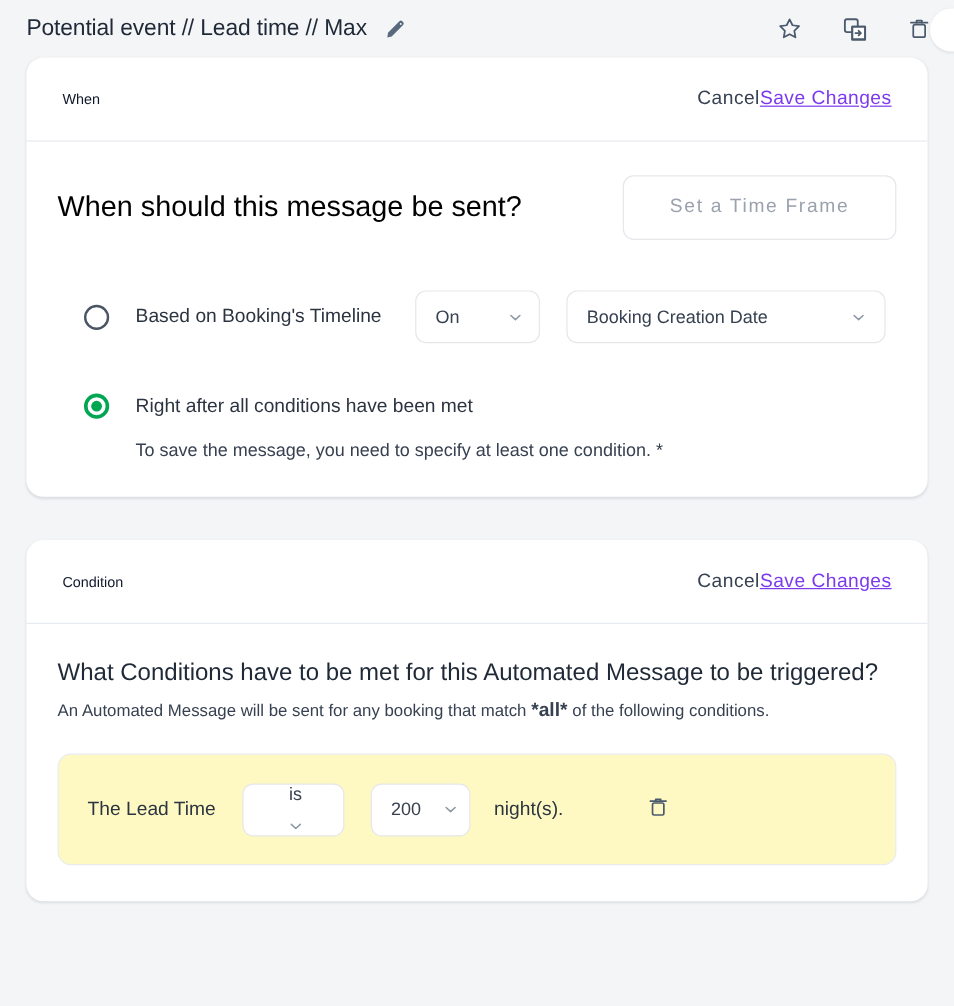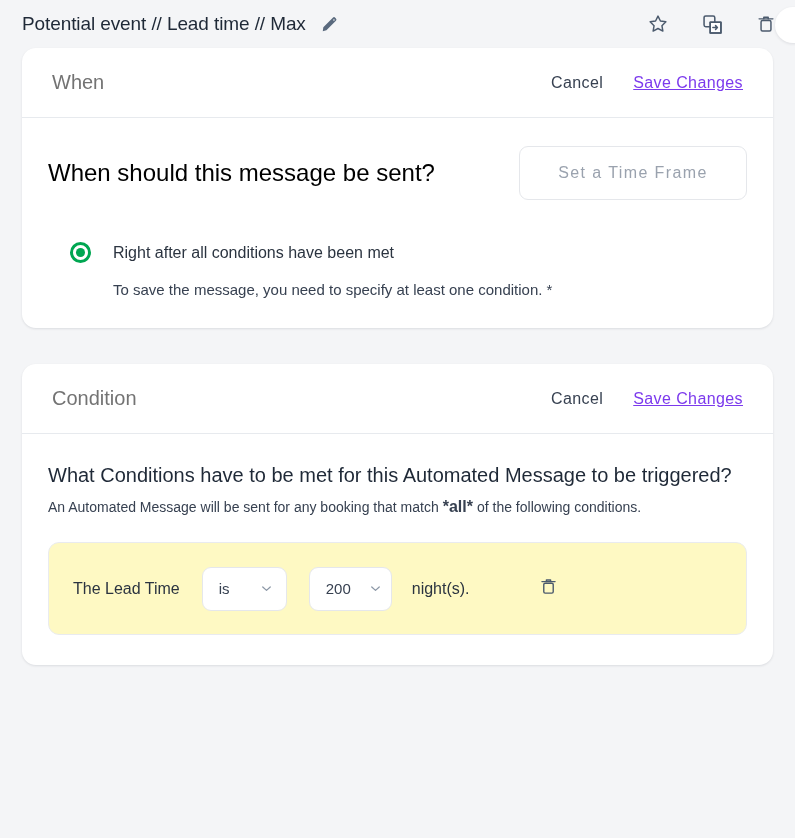--- a/index.html
+++ b/index.html
@@ -77,29 +77,28 @@
   }
 
   .card-head {
     height: 70px;
     display: flex;
     align-items: center;
     padding: 0 30px;
     border-bottom: 1px solid #e7eaee;
   }
   .card-head-title {
-    font-size: 20px;
-    color: #737373;
+    font-size: 12px;
+    color: #0f172a;
   }
   .card-head-spacer { flex: 1; }
   .link-cancel {
     font-size: 16px;
     color: #374151;
     cursor: pointer;
-    margin-right: 30px;
     letter-spacing: 0.4px;
   }
   .link-save {
     font-size: 16px;
     color: #7c3aed;
     cursor: pointer;
     letter-spacing: 0.4px;
     text-decoration: underline;
   }
 
@@ -228,21 +227,21 @@
     height: 93px;
     display: flex;
     align-items: center;
     padding: 0 24px;
   }
   .cond-text {
     font-size: 16px;
     color: #2b3440;
     white-space: nowrap;
   }
-  .sel-is { width: 85px; margin-left: 22px; }
+  .sel-is { width: 85px; margin-left: 22px; flex-direction: column; }
   .sel-op { width: 155px; margin-left: 22px; }
   .sel-num { width: 83px; margin-left: 22px; padding-right: 8px; }
   .unit { font-size: 16px; color: #2b3440; margin-left: 20px; }
   .trash-btn {
     margin-left: 68px;
     cursor: pointer;
     display: flex;
     align-items: center;
   }
 </style>
@@ -300,20 +299,42 @@
       <span class="link-save">Save Changes</span>
     </div>
 
     <div class="card-body">
 
       <div class="q-row">
         <div class="q-title">When should this message be sent?</div>
         <button class="btn-timeframe">Set a Time Frame</button>
       </div>
 
+      <div class="opt-row">
+        <span class="radio"></span>
+        <span class="opt-label">Based on Booking's Timeline</span>
+
+        <span class="sel sel-on">
+          <span class="sel-text">On</span>
+          <span class="chev">
+            <svg width="15" height="15" viewBox="0 0 24 24" fill="none" stroke="#8b97a6" stroke-width="2" stroke-linecap="round" stroke-linejoin="round">
+                <path d="M6 9.5l6 5.5 6-5.5"></path>
+              </svg>
+          </span>
+        </span>
+
+        <span class="sel sel-date">
+          <span class="sel-text">Booking Creation Date</span>
+          <span class="chev">
+            <svg width="15" height="15" viewBox="0 0 24 24" fill="none" stroke="#8b97a6" stroke-width="2" stroke-linecap="round" stroke-linejoin="round">
+                <path d="M6 9.5l6 5.5 6-5.5"></path>
+              </svg>
+          </span>
+        </span>
+      </div>
 
       <div class="opt-row">
         <span class="radio on"></span>
         <span class="opt-label">Right after all conditions have been met</span>
       </div>
 
       <div class="hint">To save the message, you need to specify at least one condition. *</div>
 
     </div>
   </div>

